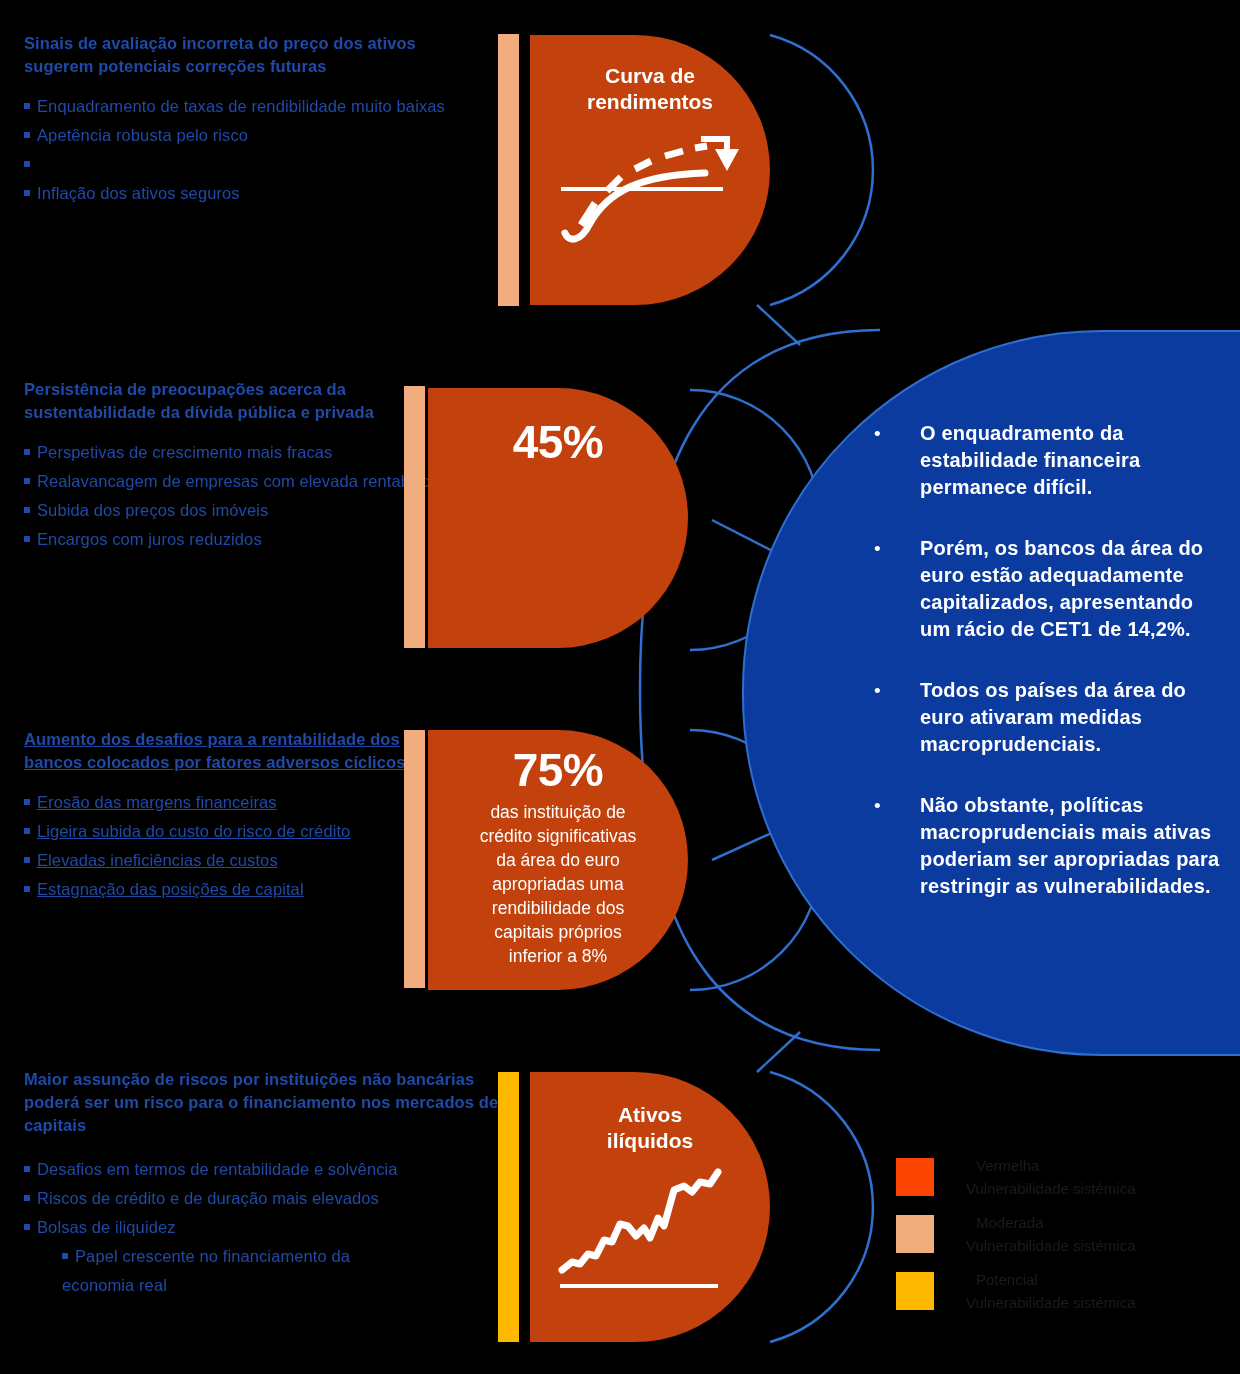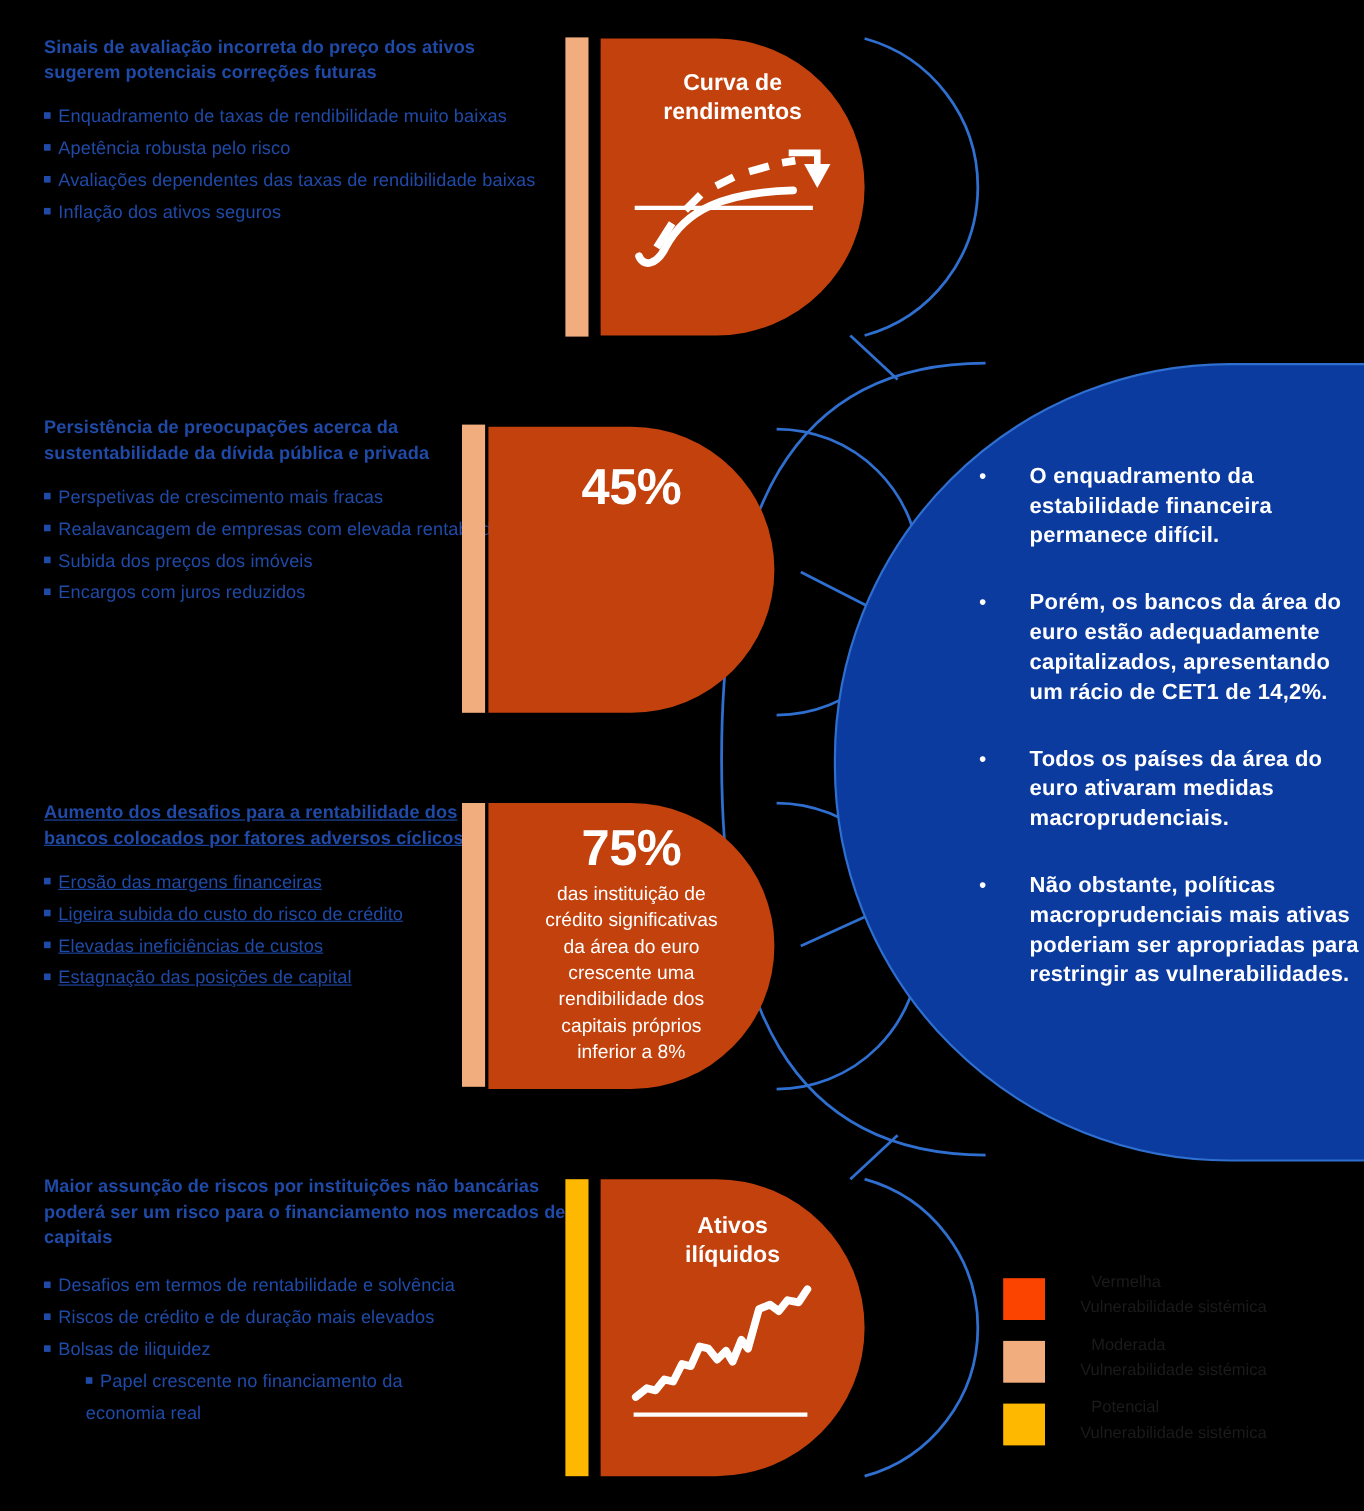--- a/index.html
+++ b/index.html
@@ -1,19 +1,19 @@
 <!DOCTYPE html>
 <html><head>
 <meta charset="utf-8">
 <style>
   html,body{margin:0;padding:0;background:#000;}
   body{width:1240px;height:1374px;position:relative;overflow:hidden;
        font-family:"Liberation Sans","DejaVu Sans",sans-serif;}
 
-  .stage{position:absolute;left:16px;top:0;width:1012px;height:1374px;}
+  .stage{position:absolute;left:0;top:0;width:1012px;height:1374px;}
 
   
   .txtblock{position:absolute;color:#1f4aa8;}
   .txtblock .head{font-weight:bold;font-size:16.5px;line-height:23px;letter-spacing:.1px;}
   .txtblock .bullets{margin-top:14px;}
   .txtblock .bul{font-size:16.5px;line-height:29px;letter-spacing:.1px;
                  display:block;white-space:nowrap;}
   .txtblock .bul .sq{display:inline-block;width:6px;height:6px;background:#1f4aa8;
                      vertical-align:3px;margin-right:7px;}
 
@@ -32,21 +32,21 @@
               border:2px solid #2f6fd0;}
   .rightpanel .blist{position:absolute;left:36px;top:40px;right:24px;}
   .rightpanel .bitem{display:flex;margin-bottom:34px;}
   .rightpanel .bdot{width:46px;flex:0 0 46px;font-size:19px;line-height:27px;
                     text-align:left;padding-left:10px;}
   .rightpanel .btext{font-weight:bold;font-size:20px;line-height:27px;
                      letter-spacing:.2px;}
 
   
   .legend{position:absolute;}
-  .legrow{display:flex;align-items:flex-end;margin-bottom:11px;padding-left:20px;}
+  .legrow{display:flex;align-items:center;margin-bottom:11px;padding-left:20px;}
   .legsw{width:38px;height:38px;flex:0 0 38px;}
   .legtxt{margin-left:32px;color:#1b1b1b;font-size:15px;line-height:23px;}
   .legtxt .l1{display:block;padding-left:10px;}
   .legtxt .l2{display:block;}
 
   
   svg.conn{position:absolute;left:0;top:0;width:1240px;height:1374px;
            pointer-events:none;}
 </style>
 </head>
@@ -71,21 +71,21 @@
 
       <path d="M880,330 C700,330 640,470 640,690 C640,910 700,1050 880,1050"></path>
     </g>
   </svg>
 
   <div class="txtblock" style="left:24px;top:32px;width:450px;">
     <div class="head">Sinais de avaliação incorreta do preço dos ativos sugerem potenciais correções futuras</div>
     <div class="bullets">
       <span class="bul"><span class="sq"></span><span>Enquadramento de taxas de rendibilidade muito baixas</span></span>
       <span class="bul"><span class="sq"></span><span>Apetência robusta pelo risco</span></span>
-      <span class="bul"><span class="sq"></span><span>Avaliações dependentes das taxas de rendibilidade baixas</span></span>
+      <span class="bul"><span class="sq"></span></span>
       <span class="bul"><span class="sq"></span><span>Inflação dos ativos seguros</span></span>
     </div>
   </div>
   <div class="cbar" style="left:498px;top:34px;height:272px;background:#f2ad7f;"></div>
 
   <div class="pod" style="left:530px;top:35px;width:240px;height:270px;
               border-radius:0 135px 135px 0;padding-top:28px;box-sizing:border-box;">
     <div class="podtitle">
       <span>Curva de</span><br><span>rendimentos</span>
     </div>
@@ -125,21 +125,21 @@
   </div>
   <div class="cbar" style="left:404px;top:730px;height:258px;background:#f2ad7f;"></div>
 
   <div class="pod" style="left:428px;top:730px;width:260px;height:260px;
               border-radius:0 130px 130px 0;padding-top:14px;box-sizing:border-box;">
     <div class="bignum">75%</div>
     <div class="podsub" style="margin-top:4px;">
       <span>das instituição de</span><br>
       <span>crédito significativas</span><br>
       <span>da área do euro</span><br>
-      <span>crescente uma</span><br>
+      <span>apropriadas uma</span><br>
       <span>rendibilidade dos</span><br>
       <span>capitais próprios</span><br>
       <span>inferior a 8%</span>
     </div>
   </div>
 
   <div class="txtblock" style="left:24px;top:1068px;width:490px;">
     <div class="head">Maior assunção de riscos por instituições não bancárias poderá ser um risco para o financiamento nos mercados de capitais</div>
     <div class="bullets" style="margin-top:18px;">
       <span class="bul"><span class="sq"></span><span>Desafios em termos de rentabilidade e solvência</span></span>

